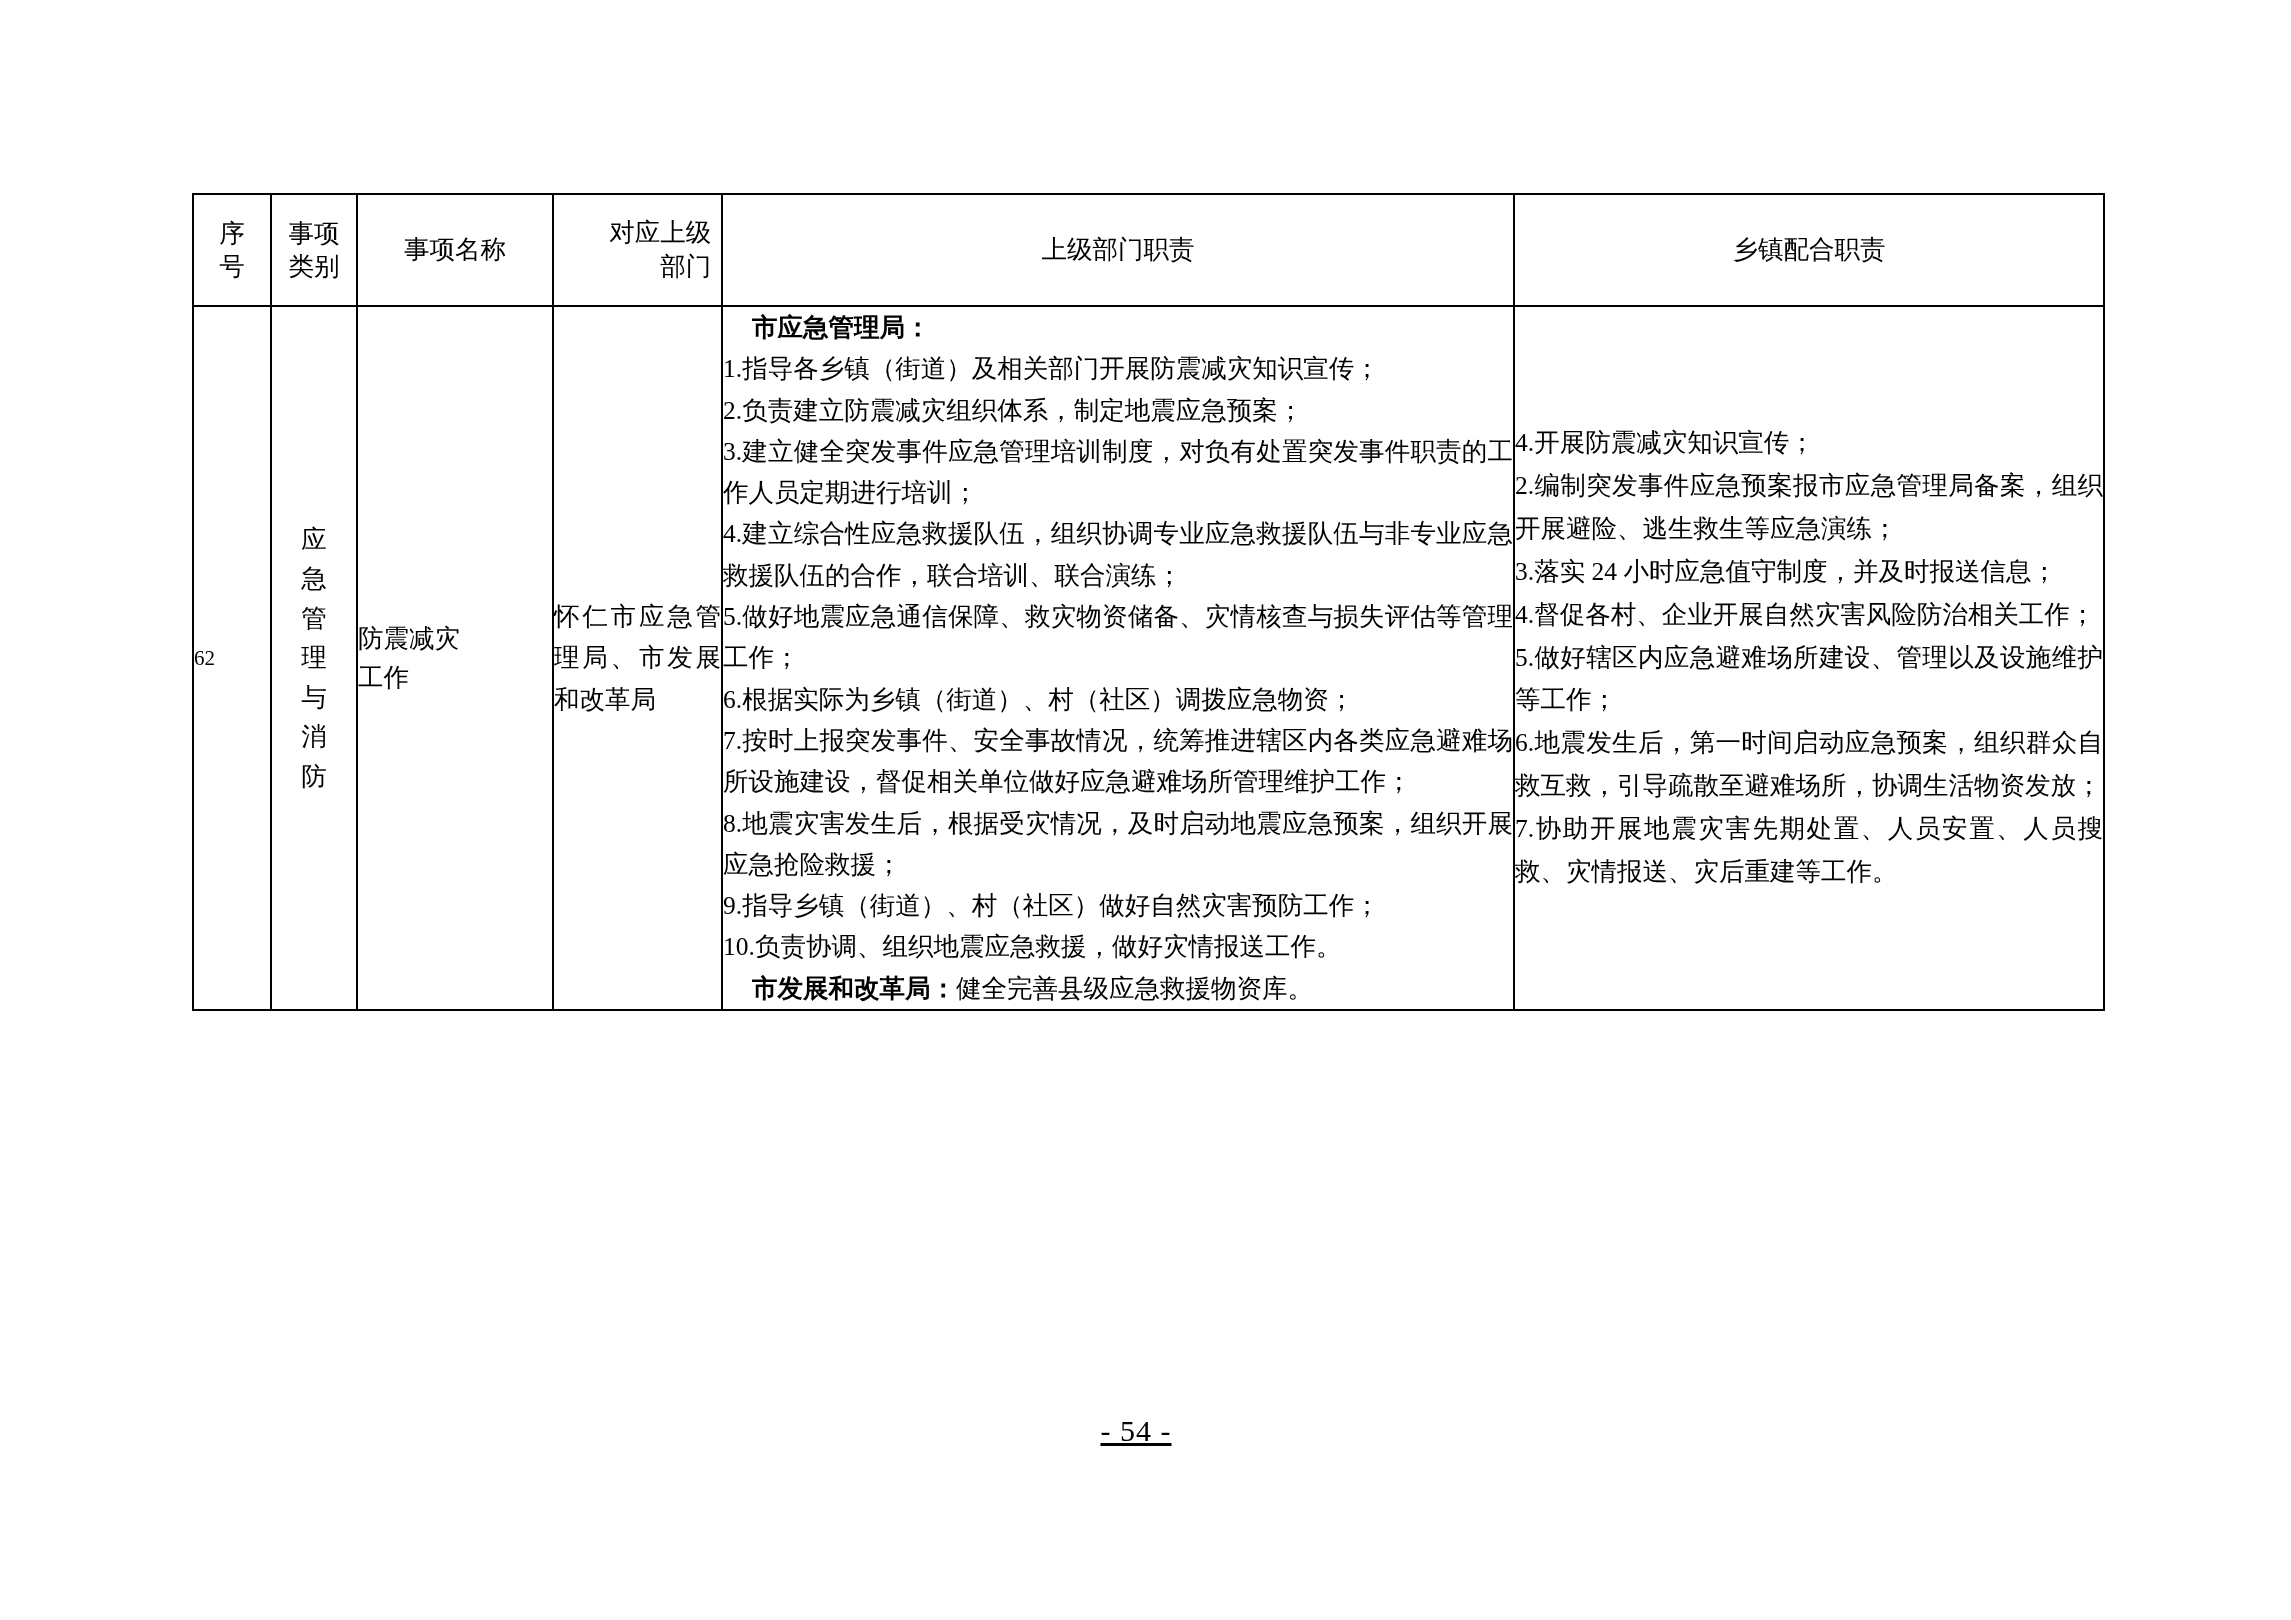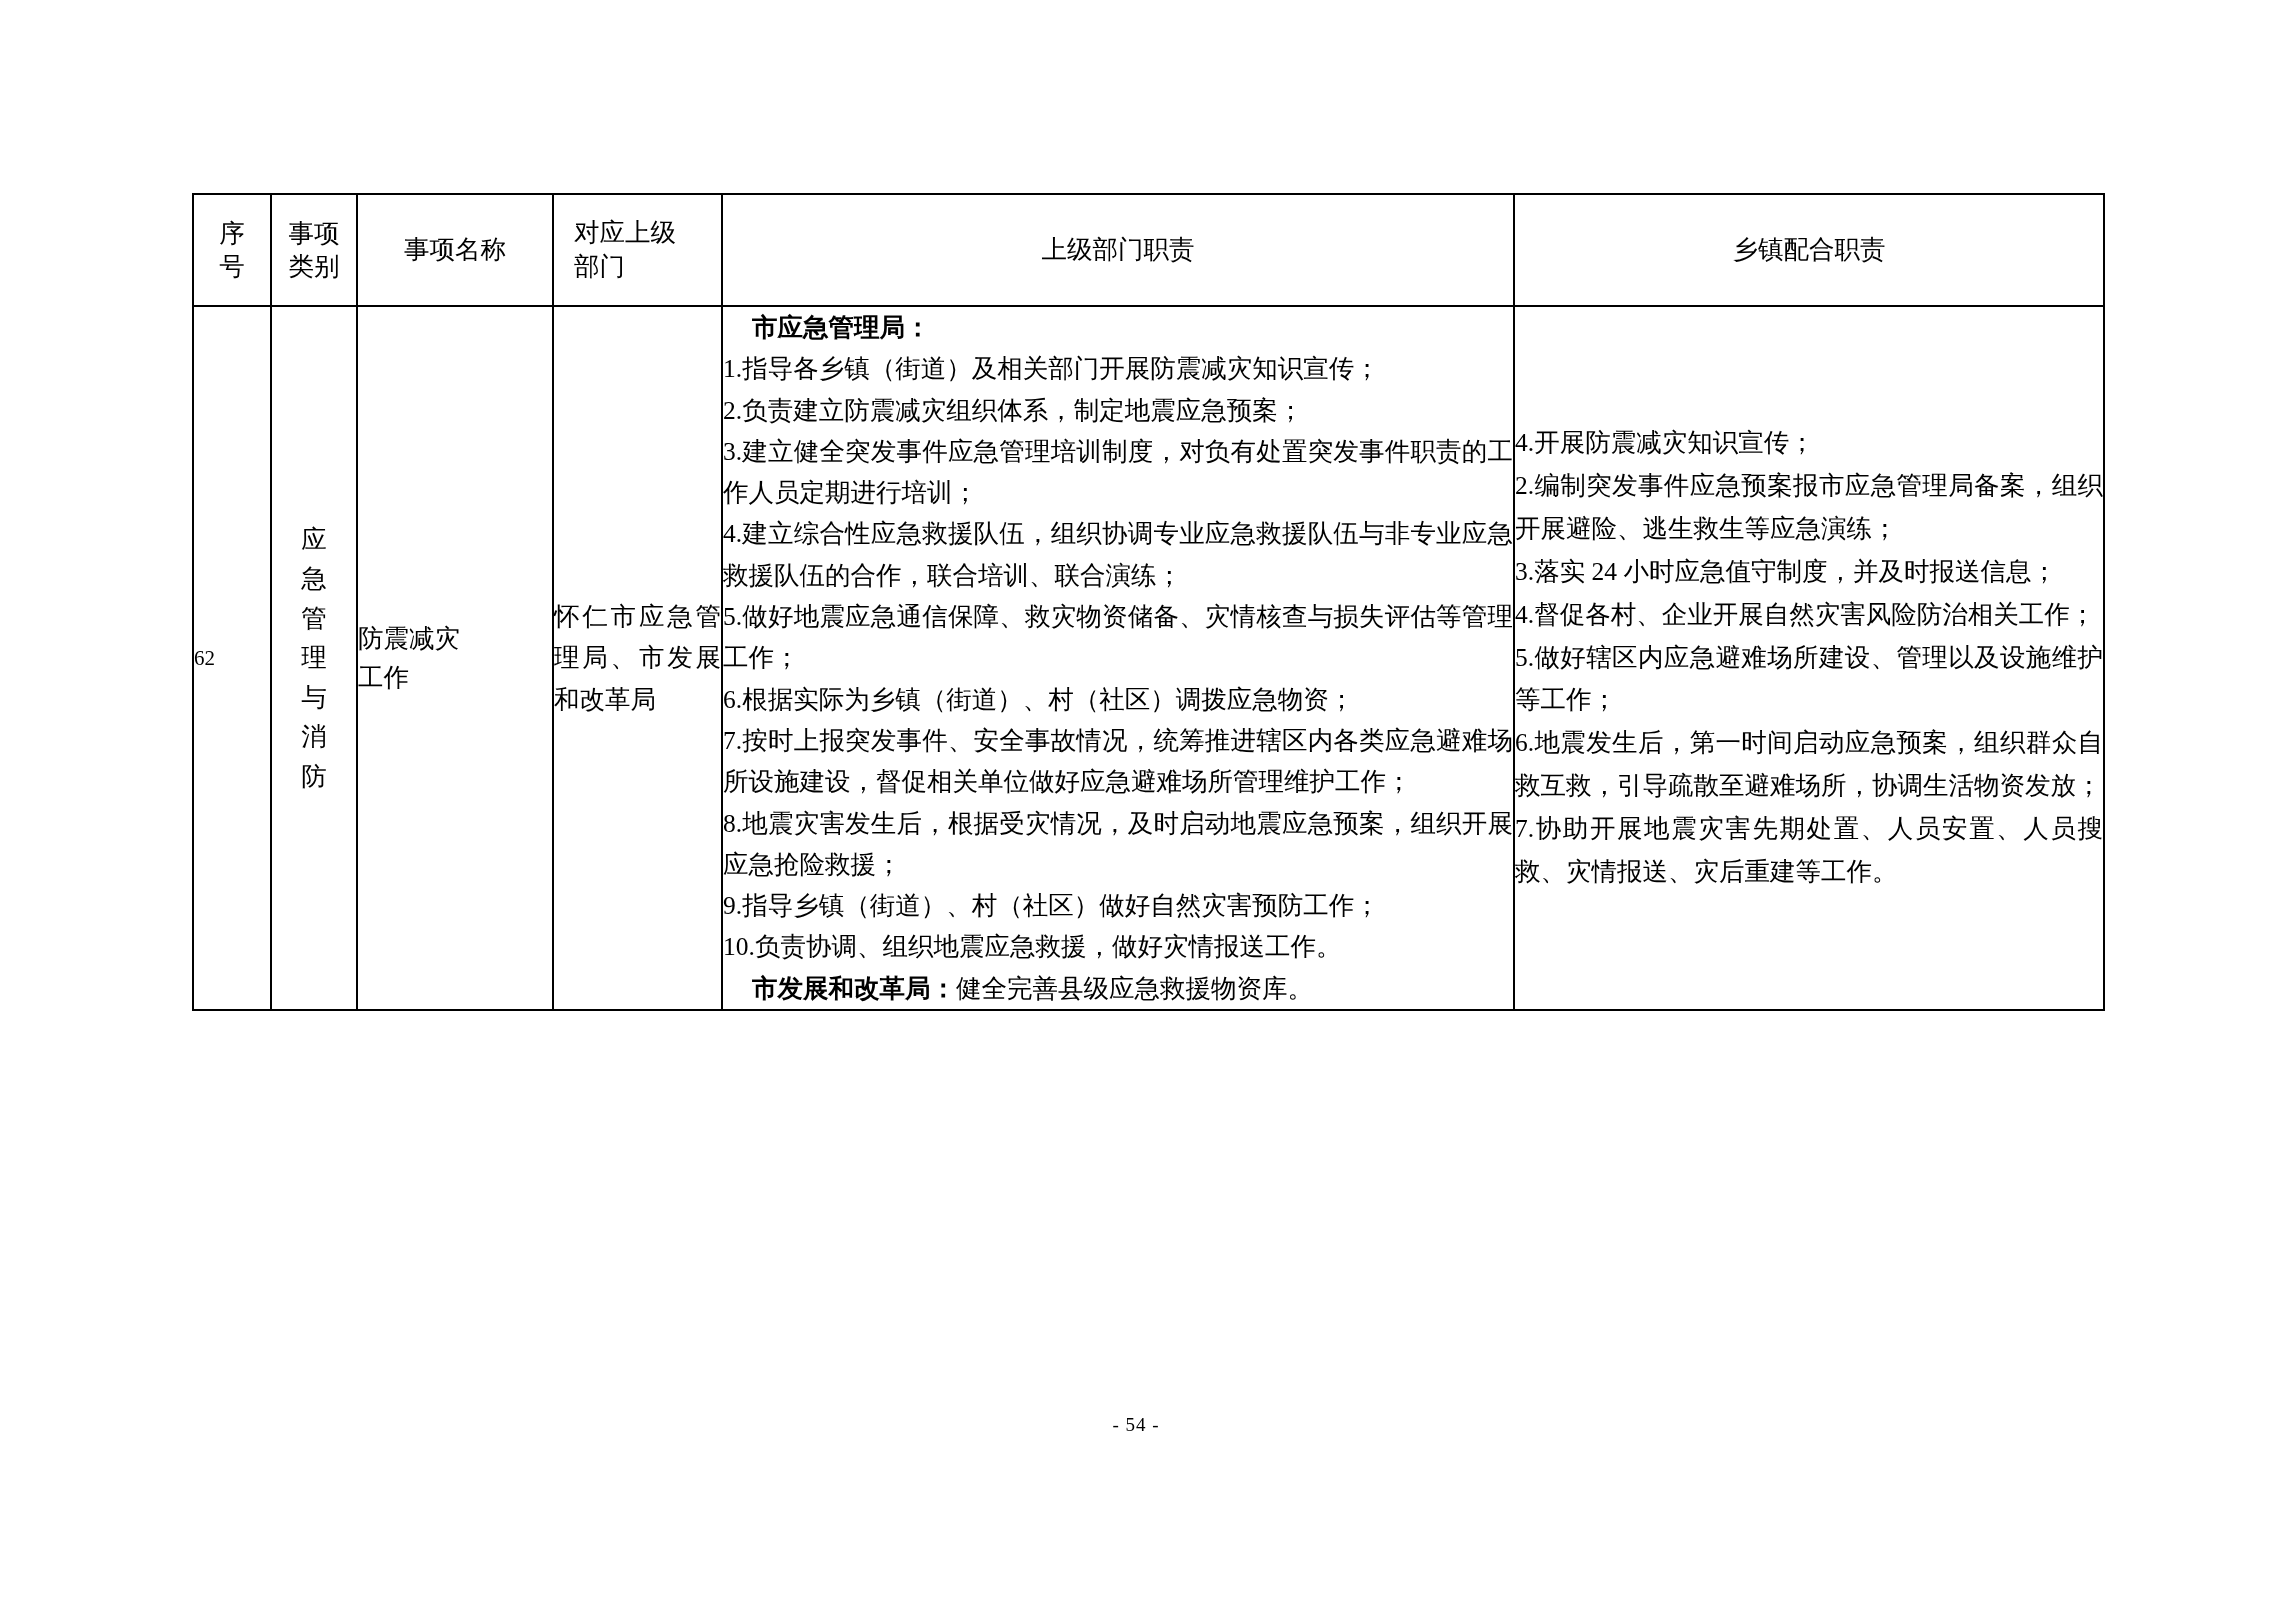--- a/index.html
+++ b/index.html
@@ -53,21 +53,21 @@
     line-height: 1.35;
   }
   .hdr-wrap {
     padding: 7.8px 9.8px;
   }
   .hdr-vert {
     
     line-height: 1.3;
   }
   .hdr-left {
-    text-align: left;
+    text-align: right;
     padding-left: 20px;
   }
 
   
   tbody td {
     font-size: 25.5px;
     line-height: 1.62;
   }
   td.seq-cell {
     text-align: left;
@@ -124,22 +124,23 @@
   }
   .town-body .para {
     line-height: 1.68;
   }
   .footer {
     position: absolute;
     left: 0;
     top: 1414px;
     width: 2272px;
     text-align: center;
-    font-size: 19px;
+    font-size: 30px;
     letter-spacing: 1px;
+    text-decoration: underline;
   }
 </style>
 </head>
 <body>
 
 <div class="page">
 
   <table class="doc-table">
     <colgroup>
       <col class="c-seq">

